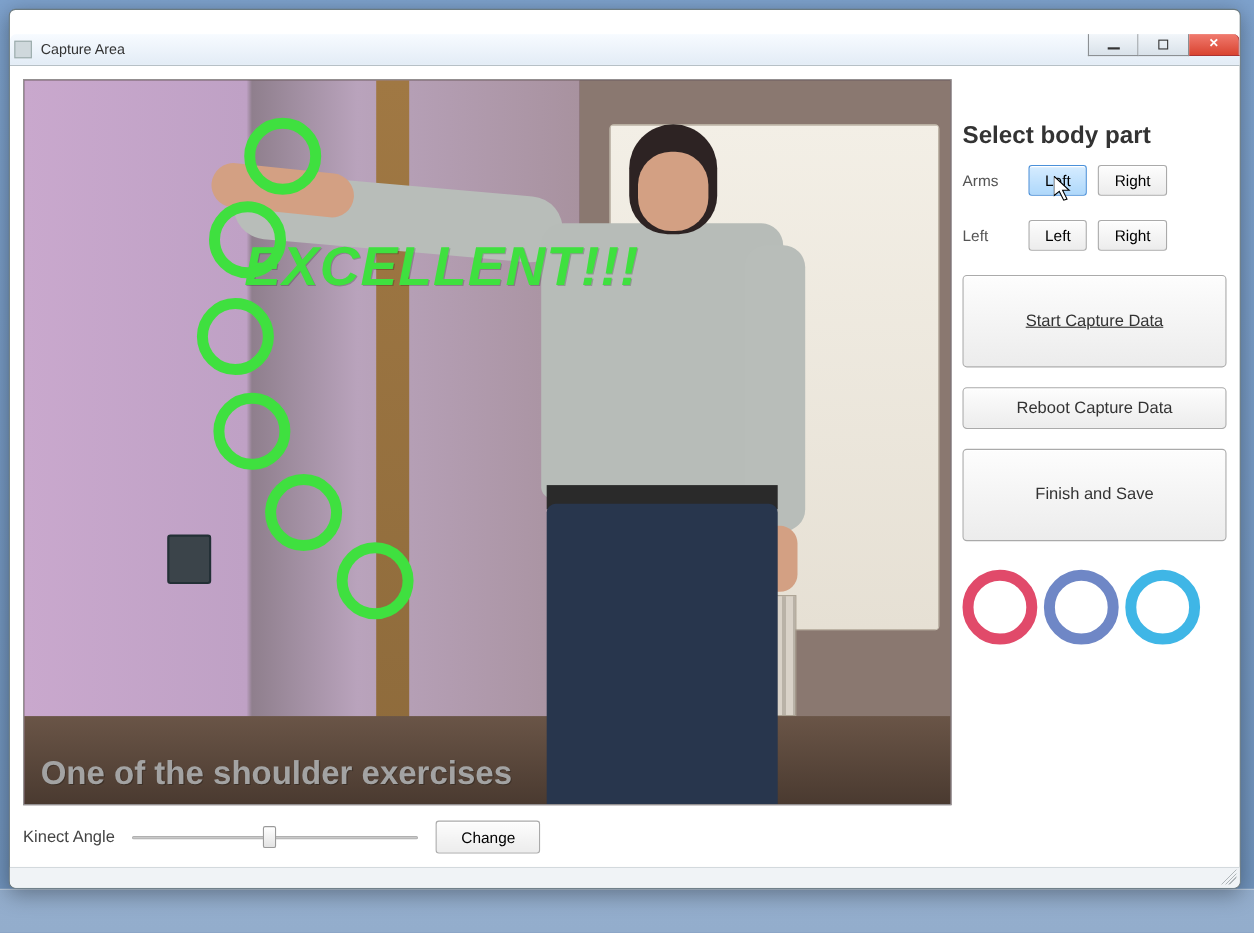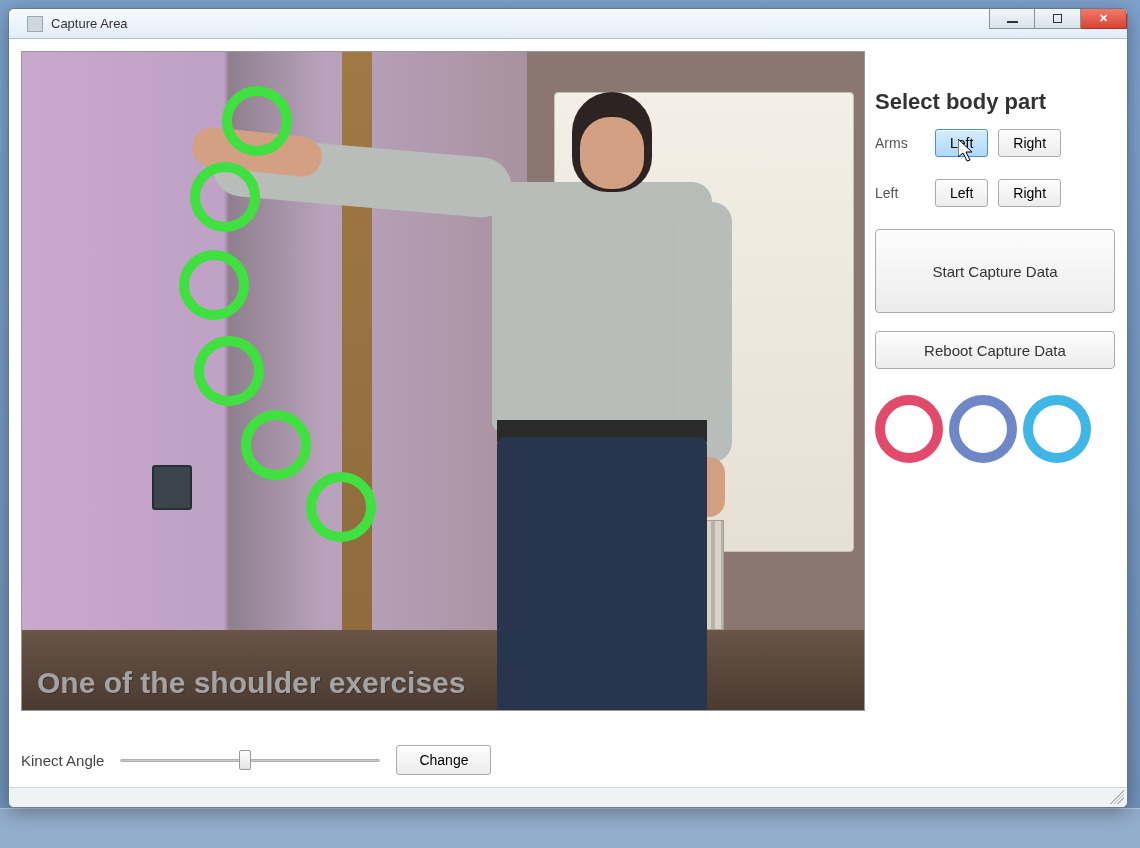--- a/index.html
+++ b/index.html
@@ -33,22 +33,23 @@
     flex-direction: column;
   }
   
   .titlebar {
     height: 30px;
     background: linear-gradient(#f7fbff, #e3ecf6);
     border-bottom: 1px solid #b6c0c6;
     border-radius: 6px 6px 0 0;
     display: flex;
     align-items: center;
-    padding-left: 18px;
+    padding-left: 4px;
     position: relative;
+    margin-top: 22px;
   }
   .app-icon {
     width: 16px; height: 16px;
     background: #cfd8dc;
     border: 1px solid #9aa;
     margin-right: 8px;
   }
   .title-text {
     font-size: 13px;
     color: #333;
@@ -354,20 +355,21 @@
           <div class="p-forearm"></div>
           <div class="p-torso"></div>
           <div class="p-head"></div>
           <div class="p-face"></div>
           <div class="p-arm-l"></div>
           <div class="p-hand-l"></div>
           <div class="p-belt"></div>
           <div class="p-legs"></div>
         </div>
 
+        <div class="overlay-text-excellent">EXCELLENT!!!</div>
         <div class="overlay-caption">One of the shoulder exercises</div>
       <div class="overlay-circle" style="left: 200px; top: 34px;"></div>
           <div class="overlay-circle" style="left: 168px; top: 110px;"></div>
           <div class="overlay-circle" style="left: 157px; top: 198px;"></div>
           <div class="overlay-circle" style="left: 172px; top: 284px;"></div>
           <div class="overlay-circle" style="left: 219px; top: 358px;"></div>
           <div class="overlay-circle" style="left: 284px; top: 420px;"></div>
         </div>
 
       <div class="sidebar">
@@ -385,22 +387,23 @@
           </div>
           <button class="btn">Right</button>
         </div>
 
         <div class="row">
           <div class="lbl">Left</div>
           <button class="btn">Left</button>
           <button class="btn">Right</button>
         </div>
 
-        <div class="big-btn" style="height:84px; margin-bottom:18px;">Start Capture Data</div>
+        <div class="big-btn" style="height:84px; margin-bottom:18px;text-decoration:underline;">Start Capture Data</div>
         <div class="big-btn" style="height:38px; margin-bottom:18px;">Reboot Capture Data</div>
+        <div class="big-btn" style="height:84px; margin-bottom:18px;">Finish and Save</div>
 
         <div class="drag-circles">
           <div class="drag-circle" style="border-color:#e14a6a"></div>
           <div class="drag-circle" style="border-color:#6f87c6"></div>
           <div class="drag-circle" style="border-color:#3fb6e6"></div>
         </div>
       </div>
 
       <div class="foot">
         <div class="foot-label">Kinect Angle</div>

